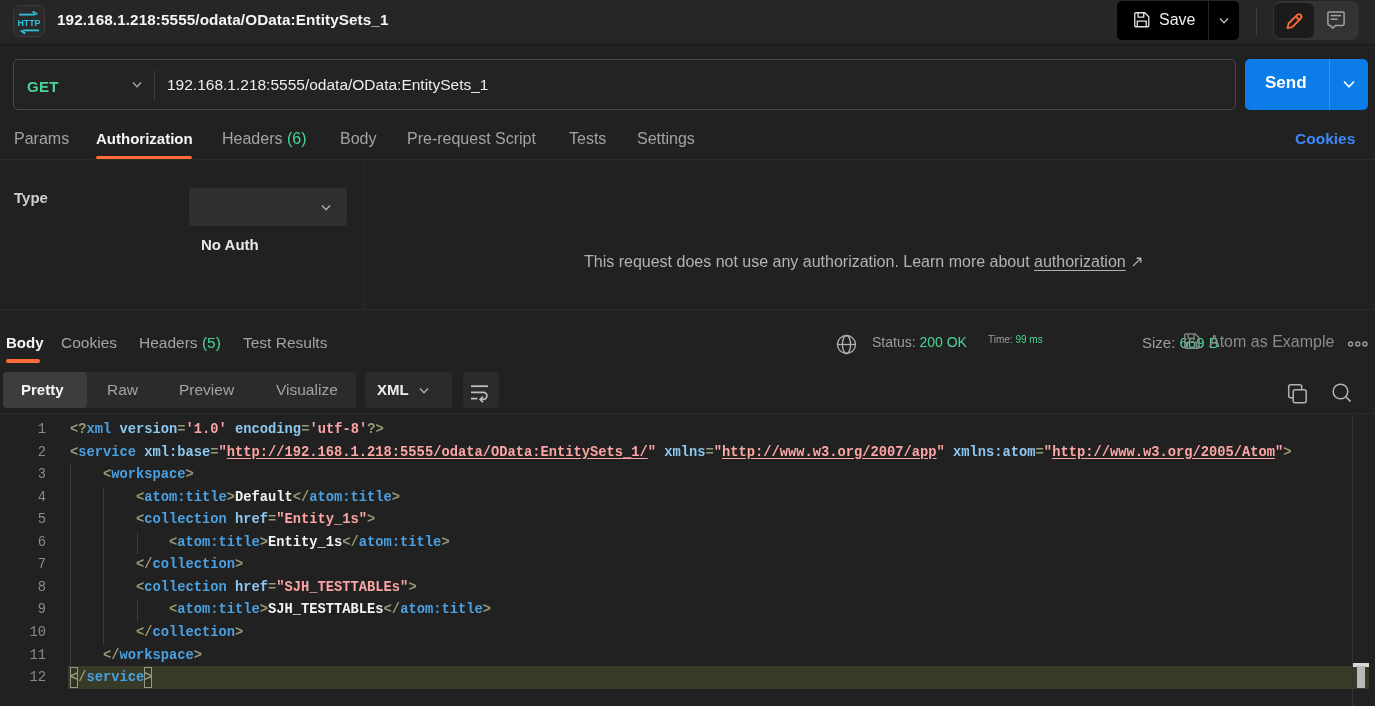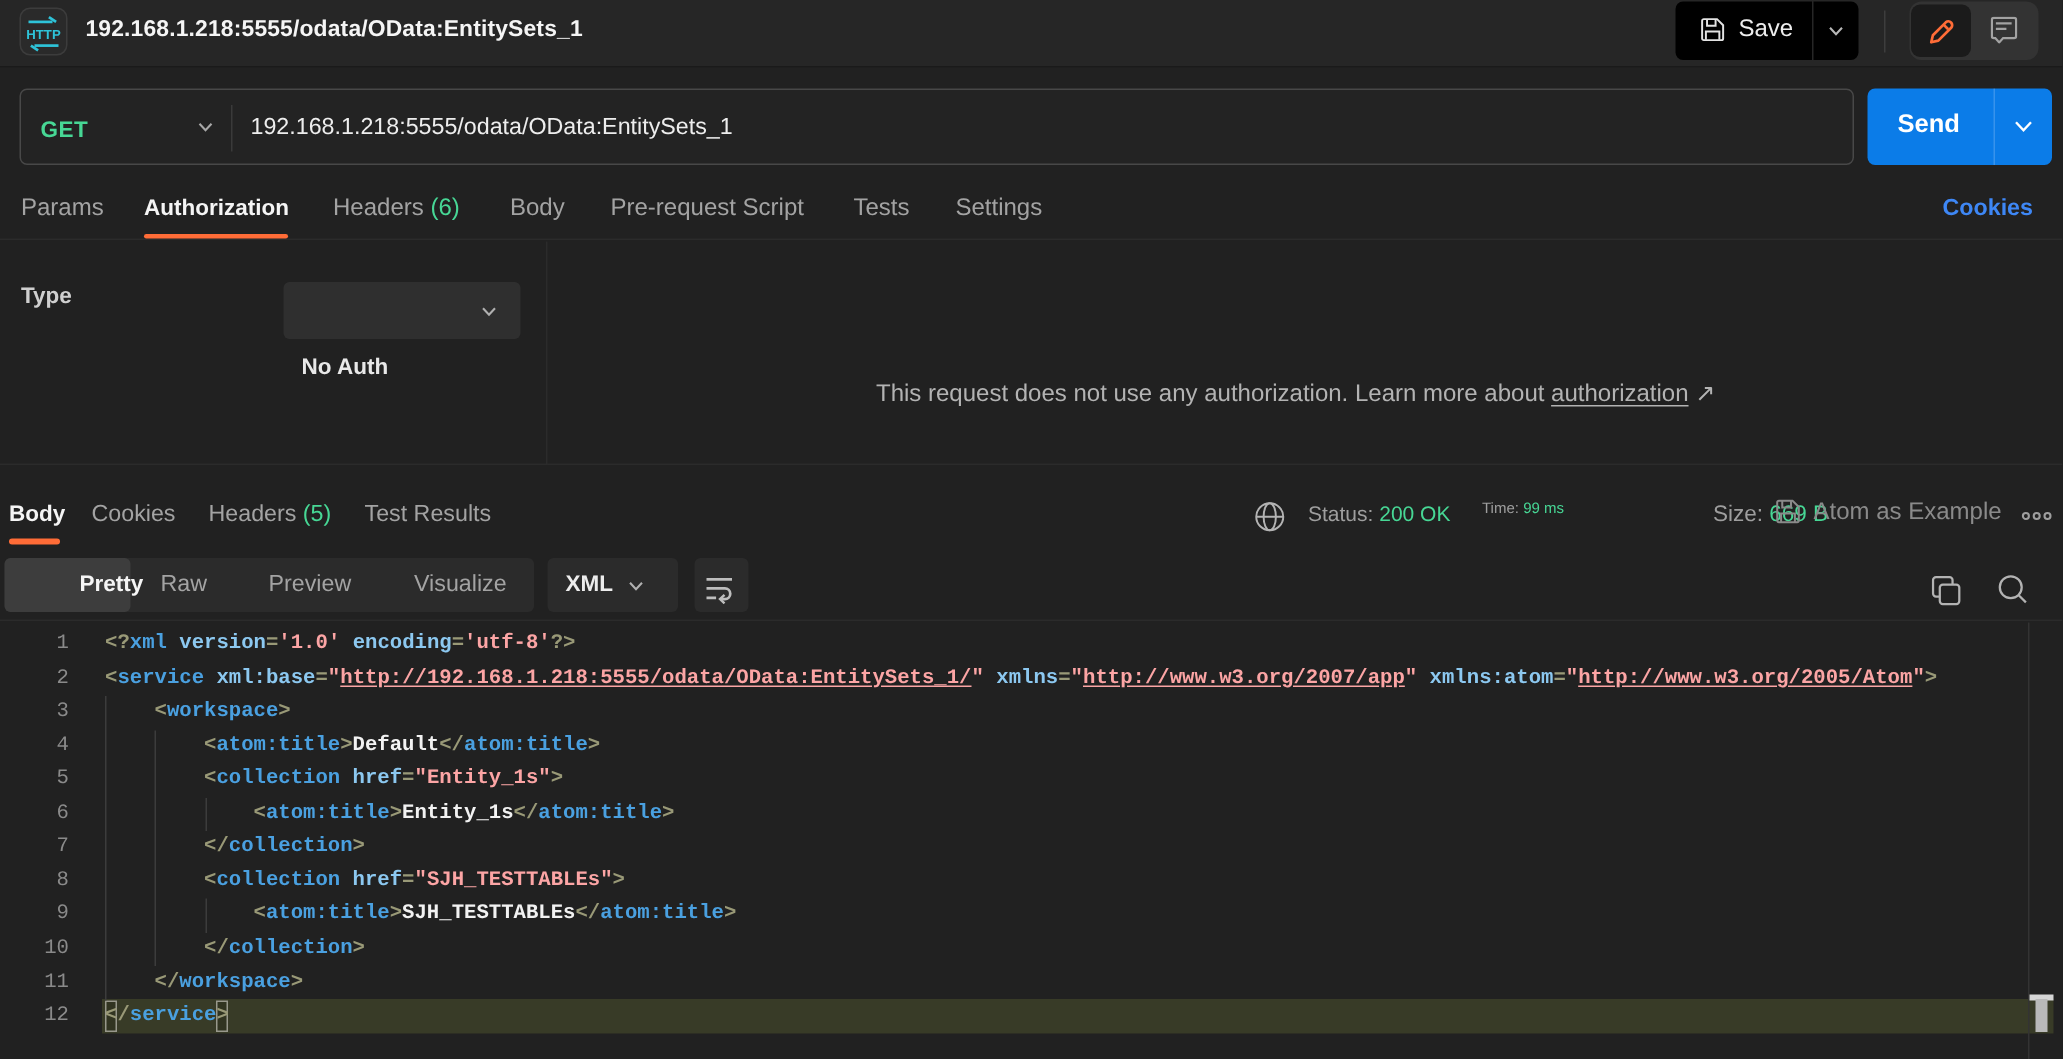--- a/index.html
+++ b/index.html
@@ -48,21 +48,21 @@
 #resp .tab { position:absolute; top:23px; font-size:15.5px; color:#a3a3a3; }
 #resp .on { color:#f5f5f5; font-weight:bold; font-size:15px; }
 #btabline { position:absolute; left:6px; top:48px; width:34px; height:3.5px; background:#ff6c37; border-radius:2px; }
 .green { color:#47d795; }
 #stat { position:absolute; left:872px; top:23px; font-size:14px; color:#9e9e9e; }
 #saveex { position:absolute; left:1209px; top:22px; font-size:16px; color:#8a8a8a; }
 
 
 #tools { position:absolute; left:0; top:371px; width:1375px; height:43px; border-bottom:1px solid #2b2b2b; }
 #viewgrp { position:absolute; left:3px; top:1px; width:353px; height:36px; background:#2b2b2b; border-radius:4px; }
-#prettyseg { position:absolute; left:0; top:0; width:84px; height:36px; background:#3d3d3d; border-radius:4px; color:#f5f5f5; font-weight:bold;padding-left:32px; }
+#prettyseg { position:absolute; left:0; top:0; width:84px; height:36px; background:#3d3d3d; border-radius:4px; color:#f5f5f5; font-weight:bold; }
 #viewgrp span { position:absolute; top:9px; font-size:15.5px; color:#a3a3a3; }
 #prettyseg span { position:static; color:#f5f5f5; display:block; padding:9px 0 0 18px; font-size:15px; }
 #langgrp { position:absolute; left:365px; top:1px; width:87px; height:36px; background:#2b2b2b; border-radius:4px; }
 #langgrp b { position:absolute; left:12px; top:9px; font-size:15px; color:#ededed; }
 #wrapbtn { position:absolute; left:463px; top:1px; width:36px; height:36px; background:#2b2b2b; border-radius:4px; }
 
 
 #code { position:absolute; left:0; top:415px; width:1375px; height:291px; font-family:"Liberation Mono", monospace; font-size:13.75px; }
 .ln { position:absolute; width:46px; text-align:right; color:#8a8a8a; height:22.55px; line-height:22.55px; }
 .cl { position:absolute; left:70px; white-space:pre; height:22.55px; line-height:22.55px; font-weight:bold; }

